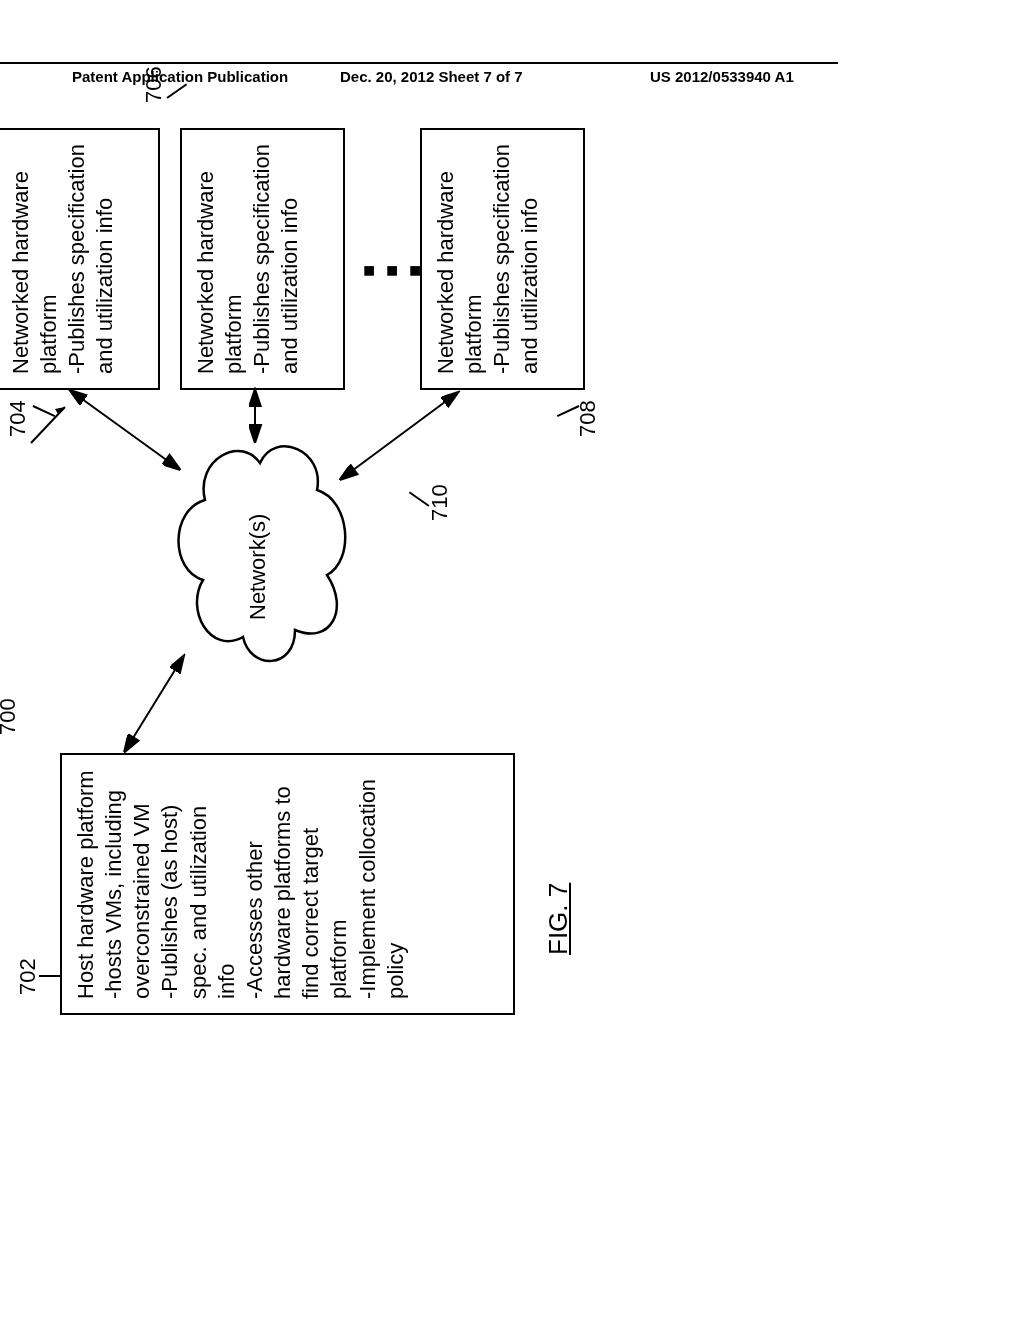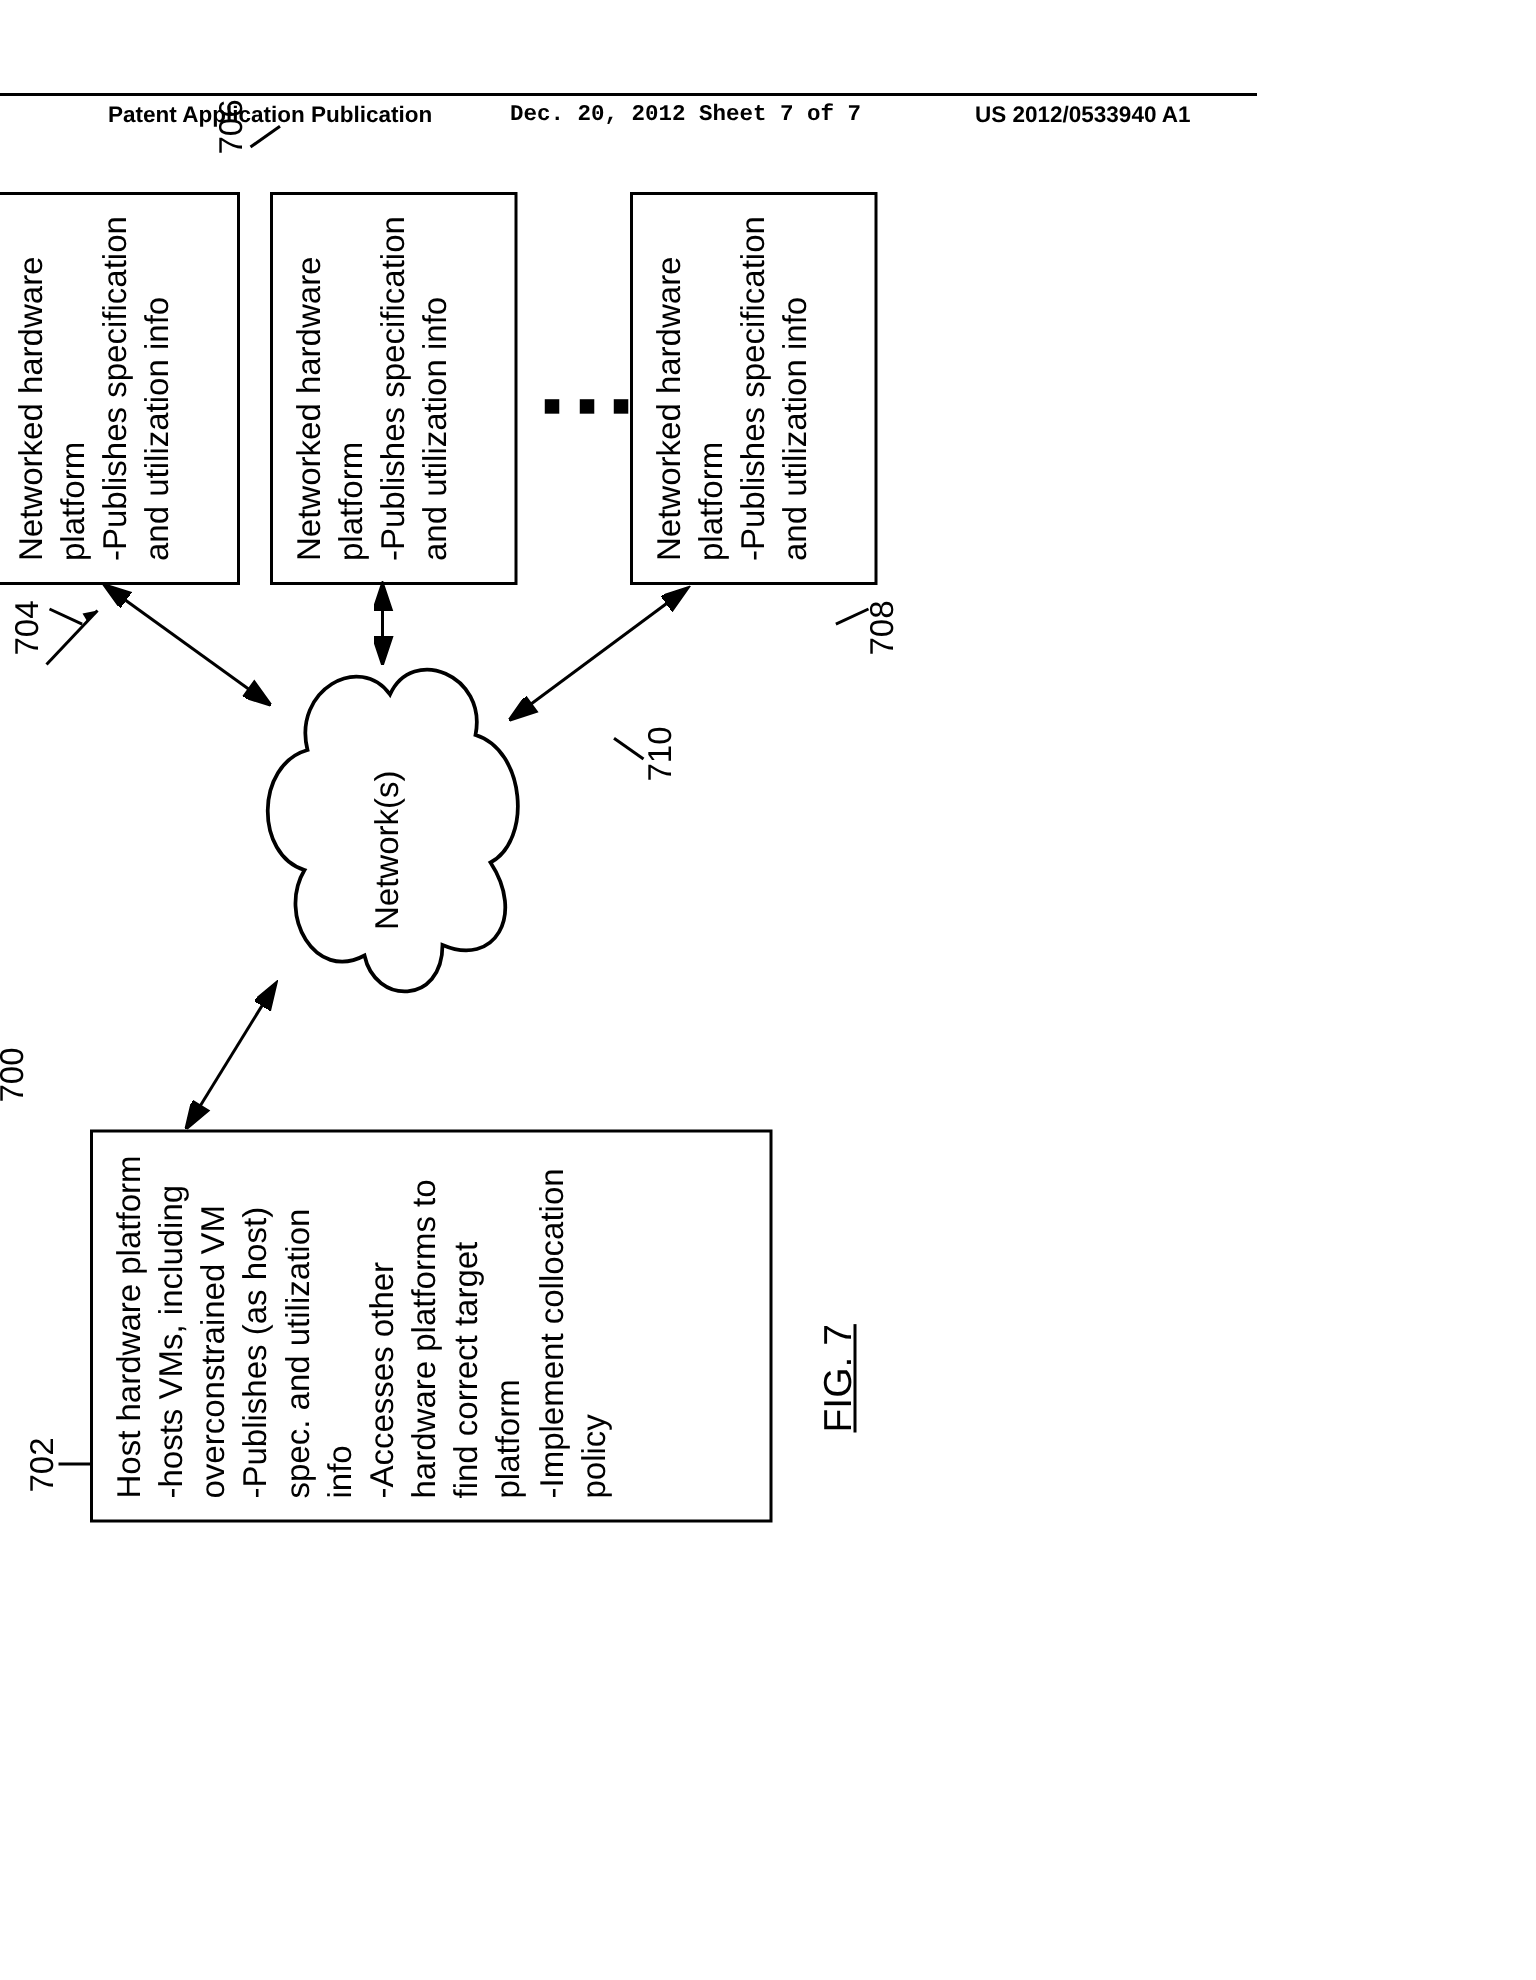--- a/index.html
+++ b/index.html
@@ -16,21 +16,21 @@
     top: 62px;
     left: 0;
     width: 838px;
     border-top: 2px solid #000;
     padding-top: 4px;
     display: flex;
     font-size: 15px;
     font-weight: bold;
   }
   .header .left { flex: 0 0 340px; padding-left: 72px; }
-  .header .mid  { flex: 0 0 300px; font-family: Liberation Mono, monospace; }
+  .header .mid  { flex: 0 0 300px; }
   .header .right{ flex: 1; padding-left: 10px; }
 
   .figure-area {
     position: absolute;
     top: 200px;
     left: 110px;
     width: 700px;
     height: 930px;
     transform: rotate(-90deg);
     transform-origin: center center;

